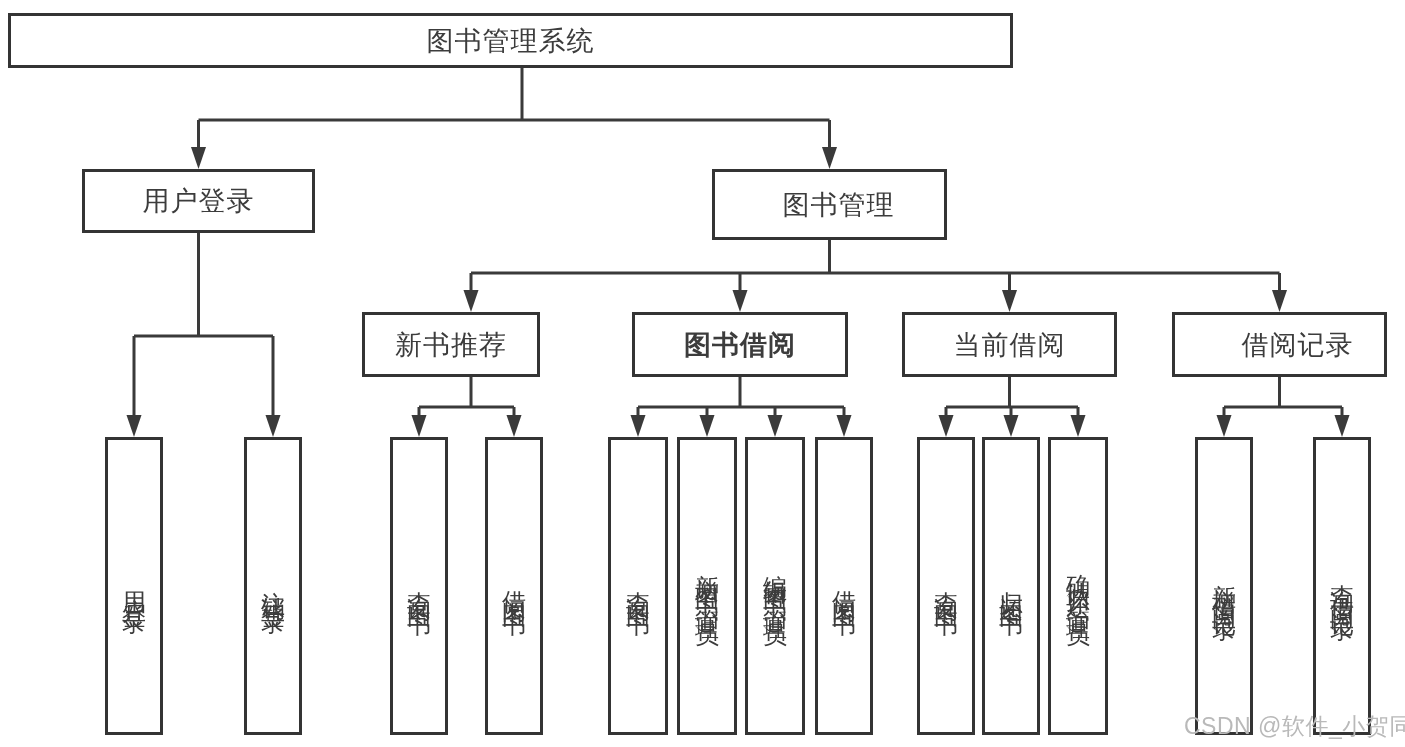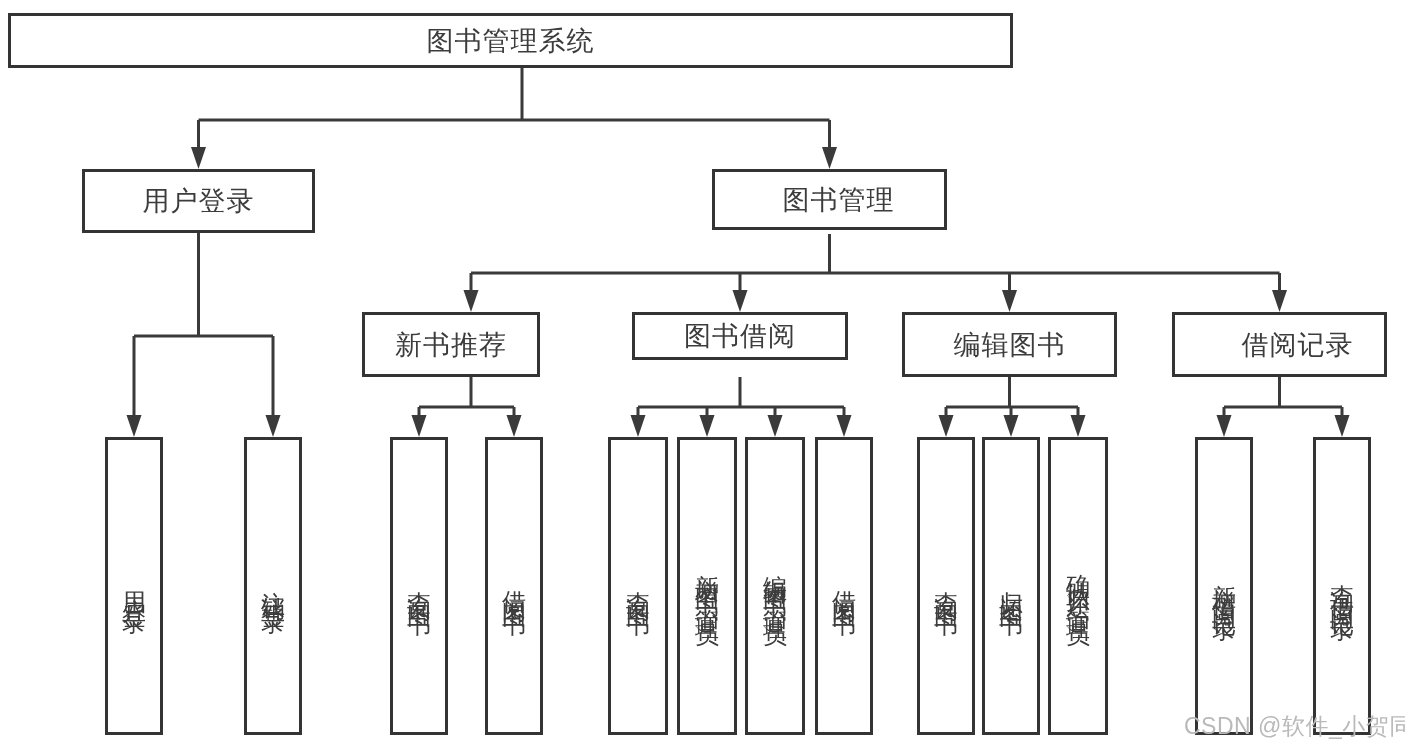--- a/index.html
+++ b/index.html
@@ -114,25 +114,25 @@
     <g>
       <path d="M1279.5 377 V407 M1224 407 H1342 M1224 407 V418 M1342 407 V418"></path>
       <polygon points="1224,437 1216.5,415 1231.5,415"></polygon>
       <polygon points="1342,437 1334.5,415 1349.5,415"></polygon>
     </g>
   </svg>
 
   <div class="node h-node" style="left:8px; top:13px; width:1005px; height:55px;">图书管理系统</div>
 
   <div class="node h-node" style="left:82px; top:169px; width:233px; height:64px;">用户登录</div>
-  <div class="node h-node" style="left:712px; top:169px; width:235px; height:61px;padding-left:18px;">图书管理</div>
+  <div class="node h-node" style="left:712px; top:169px; width:235px; height:71px;padding-left:18px;">图书管理</div>
 
   <div class="node h-node" style="left:362px; top:312px; width:178px; height:65px;">新书推荐</div>
-  <div class="node h-node" style="left:632px; top:312px; width:216px; height:48px;">图书借阅</div>
-  <div class="node h-node" style="left:902px; top:312px; width:215px; height:65px;">编辑图书</div>
+  <div class="node h-node" style="left:632px; top:312px; width:216px; height:65px;font-weight:bold;">图书借阅</div>
+  <div class="node h-node" style="left:902px; top:312px; width:215px; height:65px;">当前借阅</div>
   <div class="node h-node" style="left:1172px; top:312px; width:215px; height:65px;padding-left:36px;">借阅记录</div>
 
   <div class="node v-node" style="left:105px; top:437px; width:58px; height:298px;">用户登录</div>
   <div class="node v-node" style="left:244px; top:437px; width:58px; height:298px;">注销登录</div>
 
   <div class="node v-node" style="left:390px; top:437px; width:58px; height:298px;">查询图书</div>
   <div class="node v-node" style="left:485px; top:437px; width:58px; height:298px;">借阅图书</div>
 
   <div class="node v-node" style="left:608px; top:437px; width:60px; height:298px;">查询图书</div>
   <div class="node v-node" style="left:677px; top:437px; width:60px; height:298px;">新增图书（管理员）</div>

